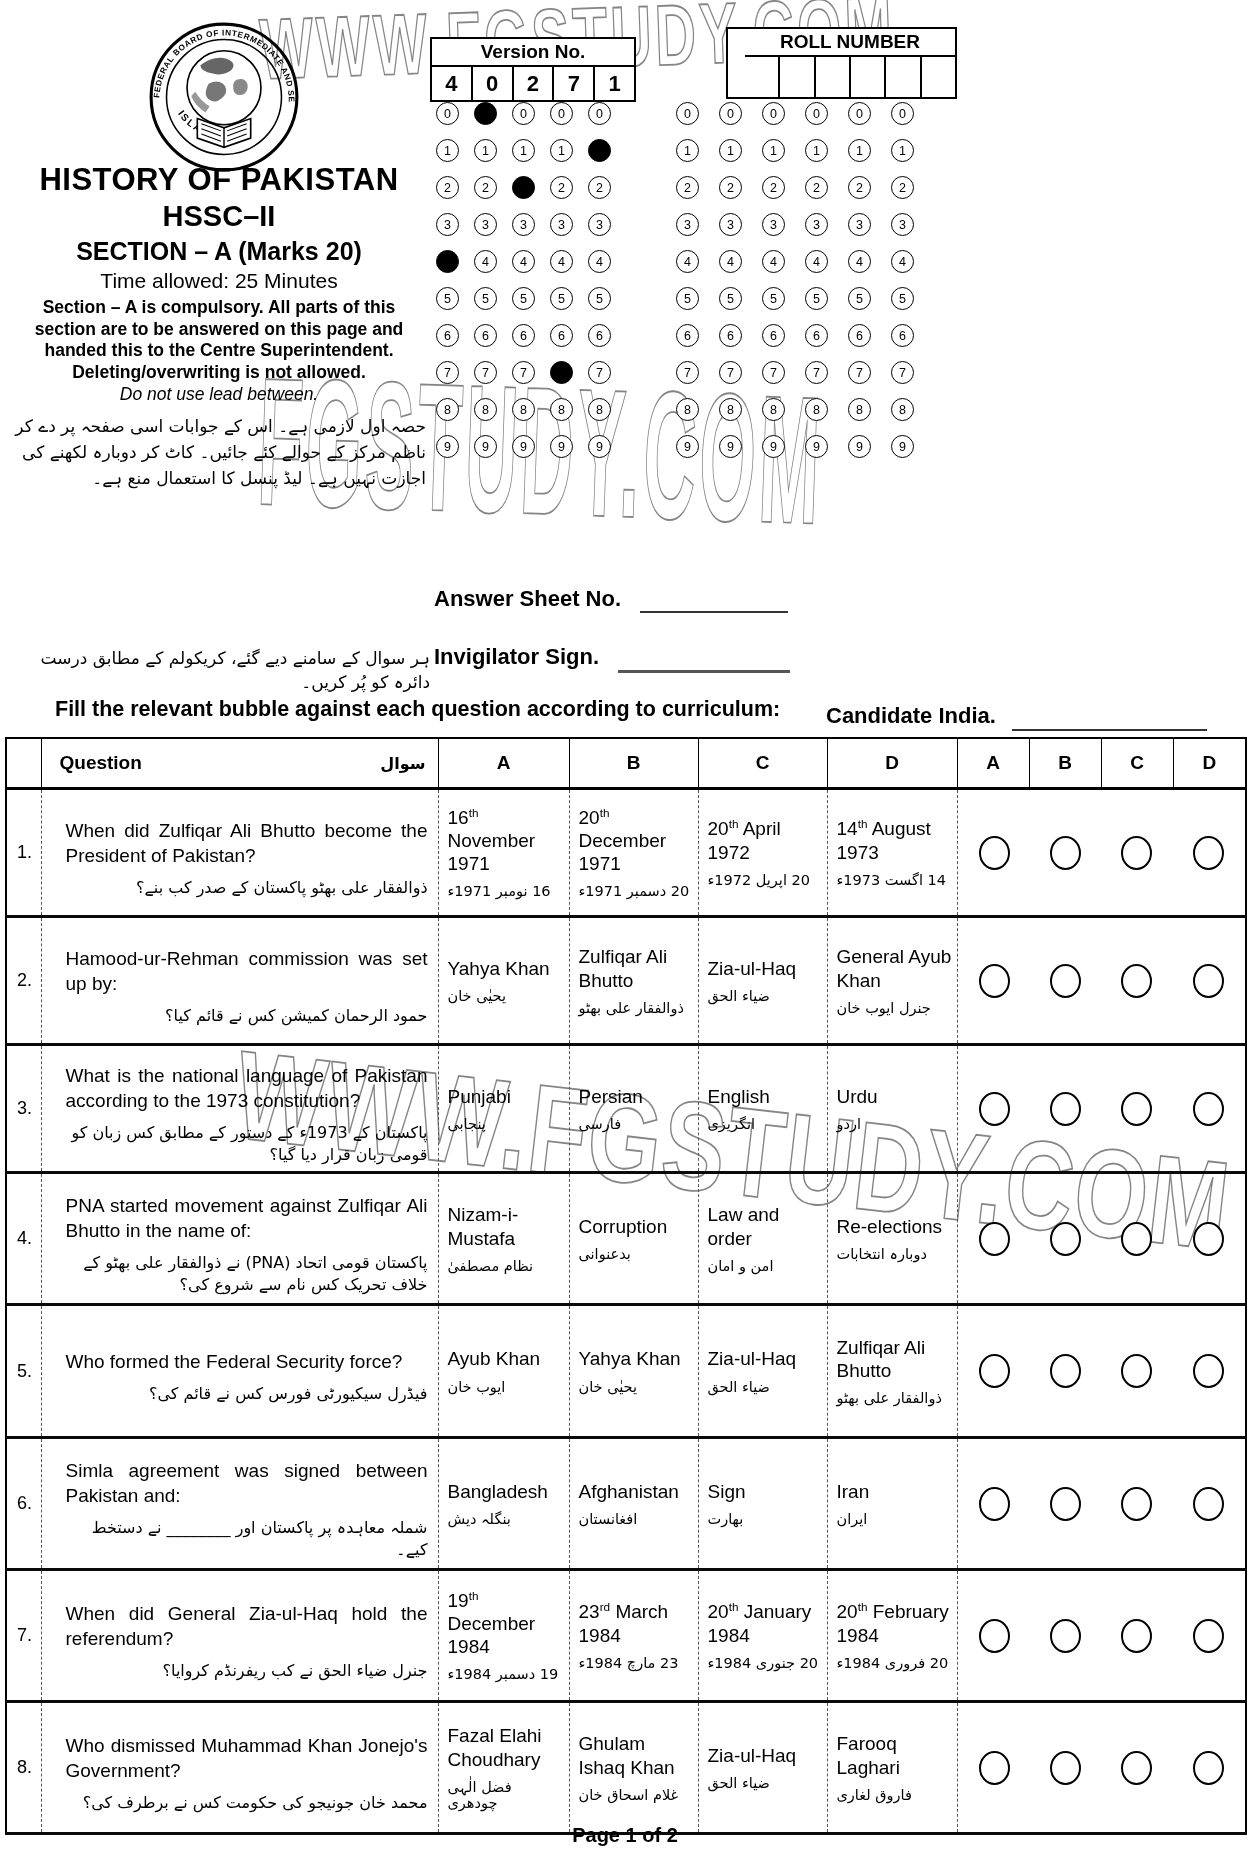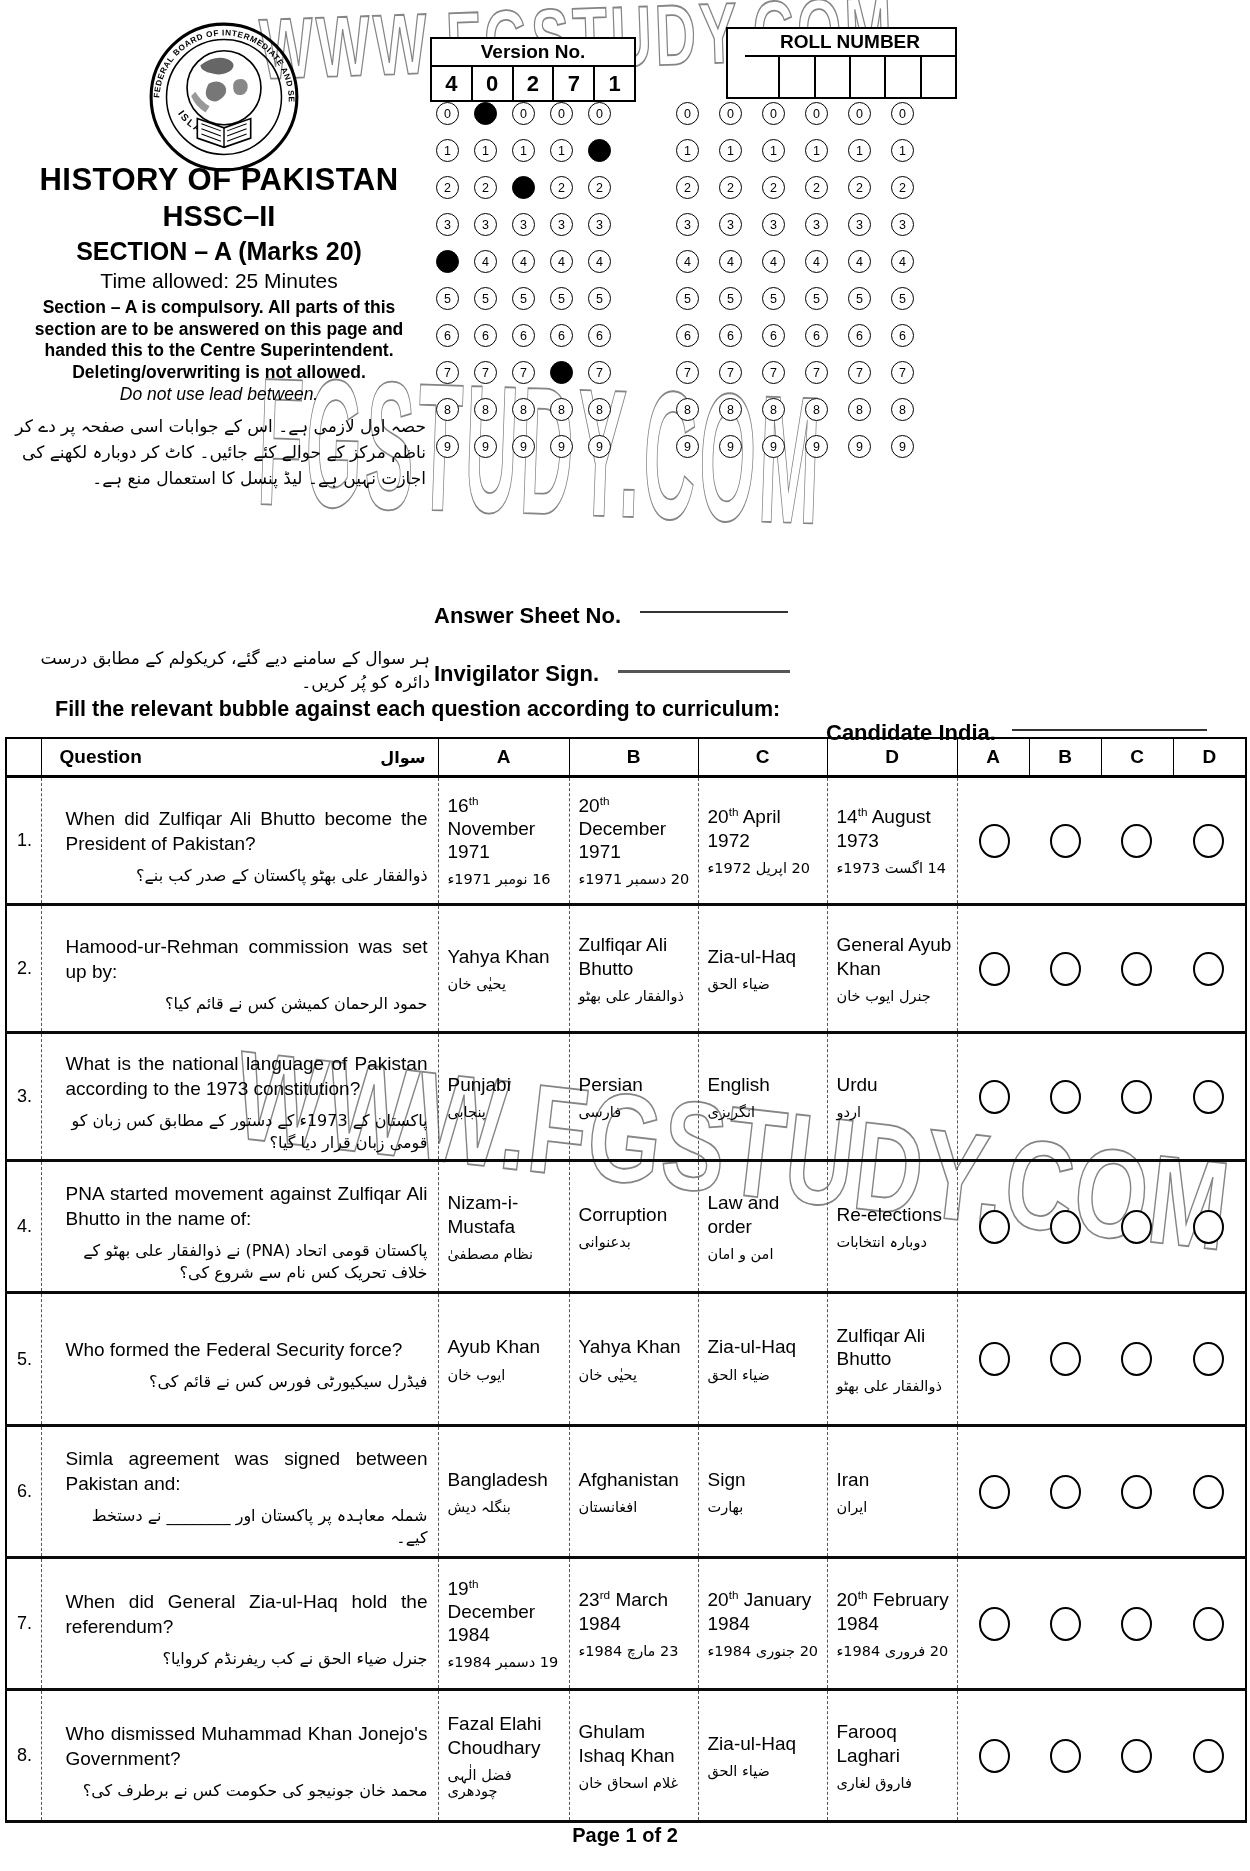--- a/index.html
+++ b/index.html
@@ -32,29 +32,29 @@
   .rbox .nb-cell{height:40px;}
   .nb-cell:first-child{border-left:none;}
   
   .bgrid{position:absolute;display:grid;row-gap:14px;}
   .vgrid{left:436px;top:102px;grid-template-columns:repeat(5,23px);column-gap:15px;}
   .rgrid{left:676px;top:102px;grid-template-columns:repeat(6,23px);column-gap:20px;}
   .bub{width:23px;height:23px;border:1.6px solid #000;border-radius:50%;box-sizing:border-box;
        display:flex;align-items:center;justify-content:center;font-size:12.5px;background:#fff;}
   .bub.fill{background:#000;border-color:#000;}
   
-  .abslabel{position:absolute;font-weight:700;font-size:22px;white-space:nowrap;margin-top:17px;}
+  .abslabel{position:absolute;font-weight:700;font-size:22px;white-space:nowrap;}
   .sigline{position:absolute;border-bottom:2.5px solid #333;}
   .inv-ur{position:absolute;left:40px;top:646px;width:390px;font-size:17px;text-align:right;line-height:24px;}
   .fill-line{position:absolute;left:55px;top:697px;font-weight:700;font-size:21.5px;white-space:nowrap;}
   
   .qtable{position:absolute;left:5px;top:737px;width:1240px;border-collapse:collapse;
           table-layout:fixed;border:2px solid #000;}
   .qtable thead th{border-bottom:3px solid #000;border-left:1px solid #000;font-size:19px;
-                   font-weight:700;padding:7px 0;}
+                   font-weight:700;padding:13px 0;}
   .qtable thead th:first-child{border-left:none;}
   .qh{display:flex;justify-content:space-between;align-items:center;padding:0 12px 0 18px;}
   .qtable tbody tr{border-bottom:3px solid #0a0a0a;}
   .qtable tbody td{border-left:1px dashed #555;vertical-align:middle;overflow:hidden;}
   .qtable tbody td.c-num{border-left:none;font-size:18px;padding-left:10px;}
   td.c-q{vertical-align:top;padding:12px 10px 0 24px;}
   .qen{font-size:19px;line-height:1.32;text-align:justify;}
   .qur{margin-top:9px;font-size:16px;text-align:right;line-height:22px;}
   td.c-opt{padding:4px 4px 4px 9px;}
   .oen{font-size:19px;line-height:1.22;}

